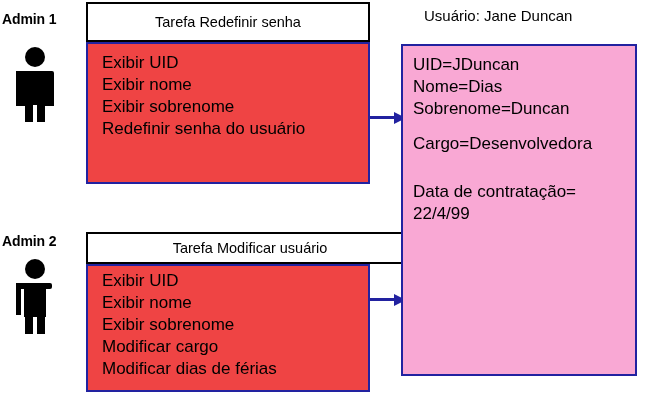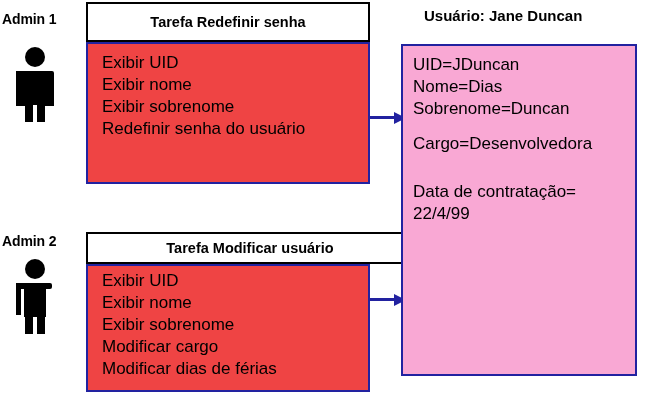--- a/index.html
+++ b/index.html
@@ -45,21 +45,20 @@
   .task-header {
     position: absolute;
     left: 0;
     top: 0;
     box-sizing: border-box;
     border: 2px solid #000000;
     background: #ffffff;
     display: flex;
     align-items: center;
     justify-content: center;
-    font-weight: bold;
   }
   .task-header-text {
     font-size: 14.5px;
     line-height: 1;
     color: #000000;
     white-space: nowrap;
   }
   .task-body {
     position: absolute;
     left: 0;
@@ -72,21 +71,21 @@
     font-size: 17px;
     line-height: 22px;
     white-space: nowrap;
     color: #000000;
   }
 
   
   .object-title {
     position: absolute;
     font-size: 15px;
-    font-weight: bold;
+    font-weight: normal;
     white-space: nowrap;
     line-height: 1;
   }
   .object-box {
     position: absolute;
     box-sizing: border-box;
     border: 2px solid #2222a0;
     background: #f9a8d4;
     padding: 8px 0 0 10px;
   }

